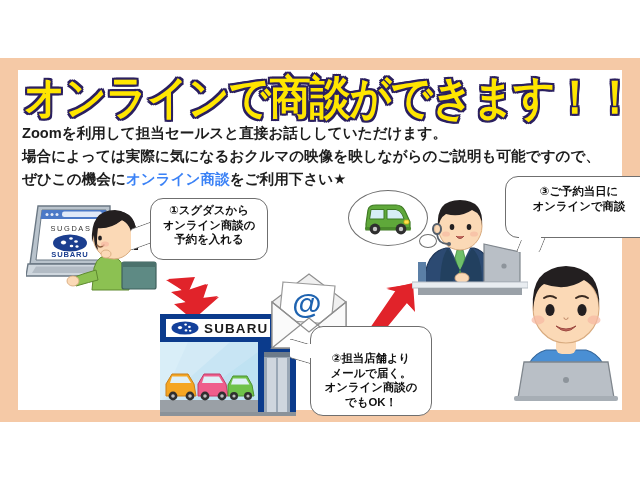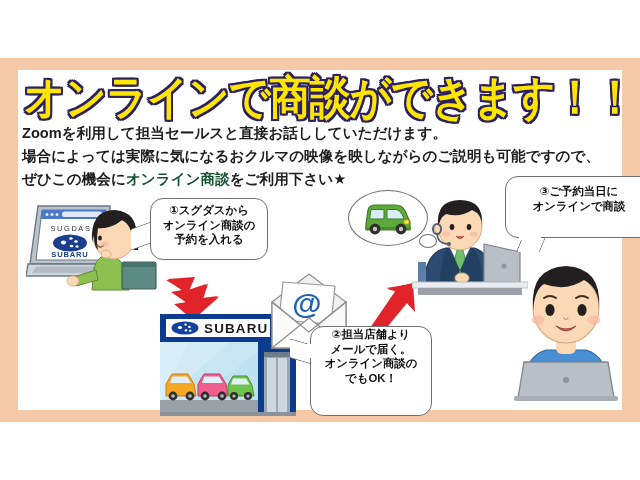--- a/index.html
+++ b/index.html
@@ -67,41 +67,41 @@
     position: absolute;
     left: 22px;
     top: 122px;
     width: 600px;
     font-size: 14.6px;
     line-height: 23px;
     color: #1d1d1d;
     font-weight: bold;
   }
   .body-copy .line { white-space: nowrap; }
-  .accent-red { color: #14532d; }
+  .accent-red { color: #3b82f6; }
 
   
   .bubble {
     position: absolute;
     background: #ffffff;
     border: 1.4px solid #6f6f6f;
     border-radius: 13px;
     font-size: 11.4px;
     line-height: 14.6px;
     font-weight: bold;
     color: #111111;
     text-align: center;
     box-sizing: border-box;
     padding: 5px 6px;
     z-index: 40;
   }
   .bubble .row { white-space: nowrap; }
 
   #bubble1 { left: 150px; top: 198px; width: 118px; height: 62px; padding-top: 4px; }
-  #bubble2 { left: 310px; top: 326px; width: 122px; height: 90px; padding-top: 0; }
+  #bubble2 { left: 310px; top: 326px; width: 122px; height: 90px; padding-top: 24px; }
   #bubble3 { left: 505px; top: 176px; width: 148px; height: 62px; padding-top: 7px; }
 
   
   .tail {
     position: absolute;
     width: 16px;
     height: 16px;
     background: #ffffff;
     z-index: 39;
   }

